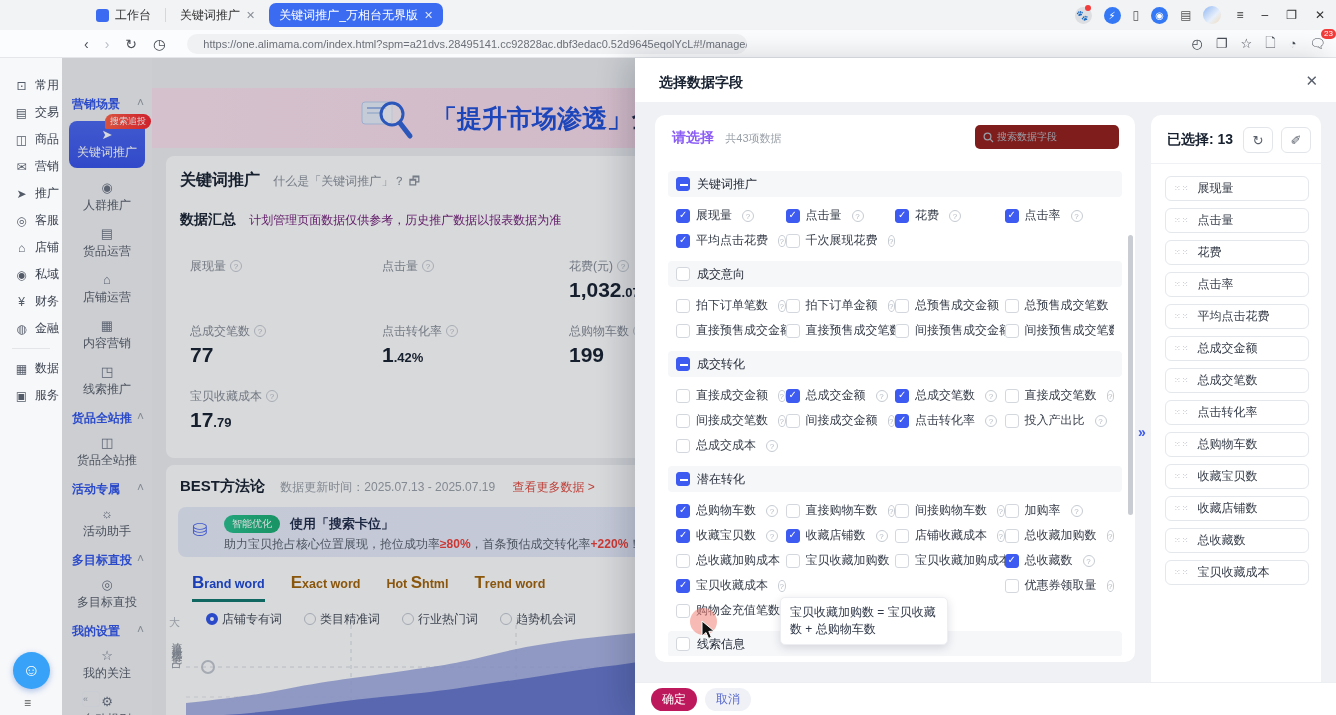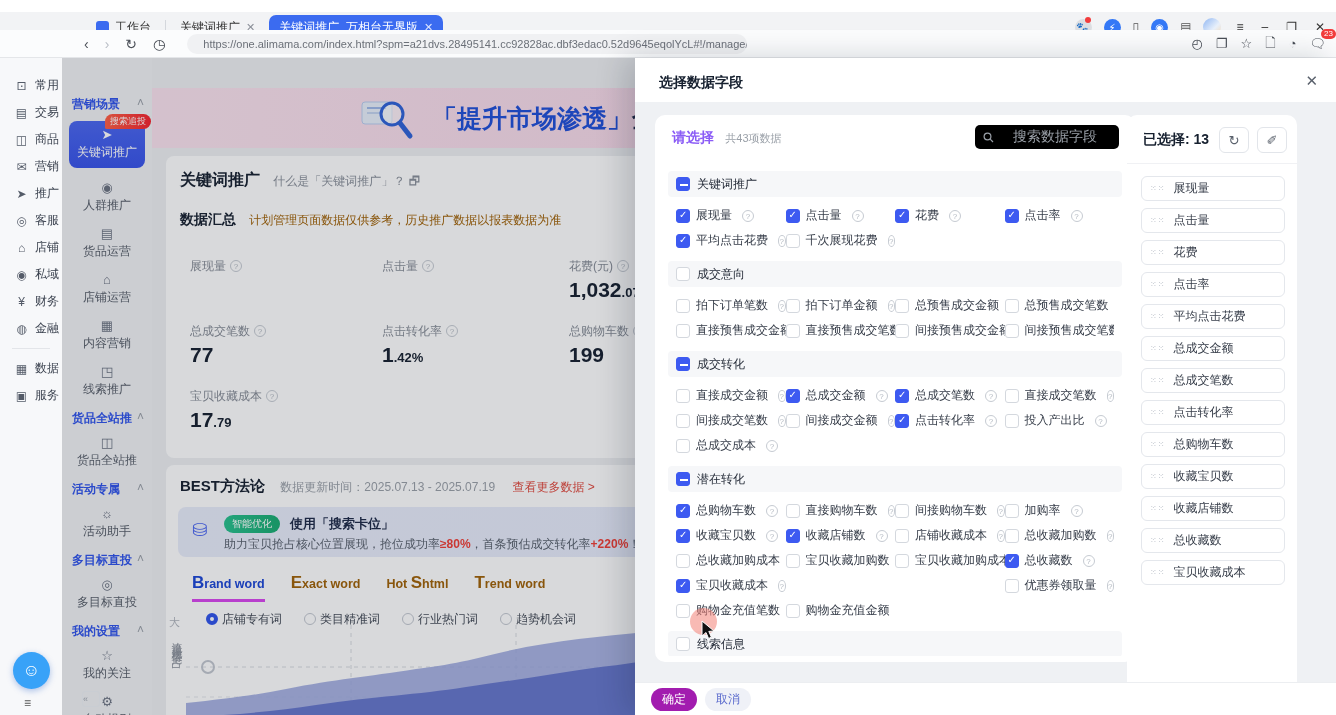--- a/index.html
+++ b/index.html
@@ -1,18 +1,18 @@
 <!DOCTYPE html>
 <html><head>
 <meta charset="utf-8">
 <style>
 *{margin:0;padding:0;box-sizing:border-box;font-family:"Liberation Sans","DejaVu Sans",sans-serif}
 #screen{position:relative;width:1336px;height:715px;background:#fff;overflow:hidden;font-size:12px;color:#222}
 
-.titlebar{position:absolute;left:0;top:12px;width:1336px;height:30px;background:#f2f3f5;display:flex;}
+.titlebar{position:absolute;left:0;top:0;width:1336px;height:30px;background:#f2f3f5;display:flex;}
 .tabs{display:flex;align-items:center;margin-left:86px;gap:4px}
 .tab{display:flex;align-items:center;gap:6px;height:24px;padding:0 10px;border-radius:7px;font-size:12px;color:#333}
 .tab .tclose{color:#8a8f98;font-size:11px;cursor:pointer}
 .tab.active{background:#3b6bf0;color:#fff}
 .tab.active .tclose{color:#dfe6ff}
 .tab-icon{width:13px;height:13px;background:#3b6bf0;border-radius:3px;display:inline-block}
 .tsep{width:1px;height:14px;background:#d4d7dc}
 .tb-right{position:absolute;right:8px;top:0;height:30px;display:flex;align-items:center;gap:12px;color:#444;font-size:13px}
 .ext{width:17px;height:17px;border-radius:50%;display:inline-flex;align-items:center;justify-content:center;font-size:10px;color:#fff}
 .winbtn{font-size:12px;color:#333;padding:0 3px}
@@ -49,21 +49,21 @@
 .banner-title{position:absolute;left:280px;top:14px;font-size:25px;font-weight:bold;white-space:nowrap}
 .banner-title .blue{color:#1f4fd8}.banner-title .dark{color:#1d2947}
 .mag{position:absolute;left:208px;top:8px}
 .card{position:absolute;background:#fff;border-radius:8px}
 .card1{left:14px;top:98px;right:-2px;height:302px}
 .h1row{padding:14px 0 0 14px}
 .h1row b{font-size:16px;color:#16202f}
 .h1row .lk{font-size:12px;color:#8a909a;margin-left:10px}
 .sumrow{padding:18px 0 0 14px}
 .sumrow b{font-size:14px;color:#16202f}
-.sumrow span{font-size:12px;color:#a16207;margin-left:10px}
+.sumrow span{font-size:12px;color:#701a75;margin-left:10px}
 #stats{position:absolute;left:24px;top:102px;display:grid;grid-template-columns:192px 187px 260px;grid-auto-rows:65px}
 .stat .sl{font-size:12px;color:#868c96}
 .stat .sv{font-size:21px;font-weight:bold;color:#16202f;margin-top:3px}
 .stat .sv small{font-size:13px}
 .qm{display:inline-block;width:12px;height:12px;line-height:11px;text-align:center;border:1px solid #c6cbd2;border-radius:50%;color:#b4bac2;font-size:8px;margin-left:4px;vertical-align:1px}
 .qm::after{content:"?"}
 .card2{left:14px;top:407px;right:-2px;height:260px}
 .bestrow{padding:12px 14px 0}
 .bestrow b{font-size:15px;color:#16202f}
 .bestrow .upd{font-size:12px;color:#9aa0a8;margin-left:12px}
@@ -72,21 +72,21 @@
 .promo .bk{position:absolute;left:14px;top:12px;font-size:18px;color:#4a66f0}
 .pb{position:absolute;left:46px;top:8px;background:linear-gradient(90deg,#27c08d,#18ab70);color:#fff;font-size:10px;border-radius:9px;padding:2px 8px}
 .pt{position:absolute;left:112px;top:8px;font-size:13px;font-weight:bold;color:#1d2947}
 .pd{position:absolute;left:46px;top:29px;font-size:12px;color:#5a626e}
 .pd .rd{color:#ef3e36;font-weight:bold}
 .promo .dbl{position:absolute;right:8px;top:15px;color:#3d5af1;font-size:14px;font-weight:bold}
 #best-tabs{position:absolute;left:26px;top:108px;display:flex;gap:26px}
 .btab{color:#a16207;cursor:pointer;white-space:nowrap}
 .btab .cap{font-size:17px;font-weight:bold}
 .btab .rest,.btab .pre{font-size:12.5px;font-weight:bold}
-.btab.active{color:#1b46d6;border-bottom:3px solid #d946ef;padding-bottom:6px}
+.btab.active{color:#1b46d6;border-bottom:3px solid #0f766e;padding-bottom:6px}
 #word-radios{position:absolute;left:40px;top:146px;display:flex;gap:22px;font-size:12px;color:#454c58}
 .radio{display:inline-block;width:12px;height:12px;border:1px solid #c2c7cf;border-radius:50%;margin-right:4px;vertical-align:-2px;background:#fff}
 .radio.on{border:4px solid #2f54eb}
 .ylab{position:absolute;left:4px;top:168px;width:14px;font-size:11px;color:#8a909a;writing-mode:vertical-rl;letter-spacing:3px}
 .ybig{position:absolute;left:3px;top:150px;font-size:11px;color:#b0b5bd}
 .chart{position:absolute;left:20px;top:160px}
 .sidecardA{position:absolute;right:-4px;top:120px;width:148px;height:66px;background:#fff;border-radius:8px;box-shadow:0 1px 4px rgba(20,30,60,.08);padding:8px 10px;overflow:hidden}
 .sidecardA b{font-size:13px;color:#16202f}
 .tagopt{background:#fde3e1;color:#e03a30;border:1px solid #f5b6b1;font-size:9px;border-radius:8px;padding:1px 5px;margin-left:6px}
 .scline{font-size:10.5px;color:#8a909a;margin-top:6px;white-space:nowrap}
@@ -101,41 +101,41 @@
 
 .modal{position:absolute;left:635px;top:0;width:701px;height:657px;background:#fff;z-index:50;box-shadow:-10px 0 28px rgba(10,20,40,.18)}
 .m-title{position:absolute;left:24px;top:16px;font-size:14px;font-weight:bold;color:#16202f}
 .m-close{position:absolute;right:18px;top:14px;font-size:15px;color:#5a616c;cursor:pointer}
 .m-body{position:absolute;left:0;top:44px;right:0;bottom:33px;background:#eff1f4}
 .panel{position:absolute;background:#fff;border-radius:10px}
 .lpanel{left:20px;top:13px;width:480px;height:547px}
 .lp-head{position:relative;height:44px;padding:14px 0 0 17px}
 .lp-head b{font-size:14px;color:#8b5cf6}
 .lp-head .cnt{font-size:11px;color:#9aa0a8;margin-left:8px}
-.search{position:absolute;right:16px;top:10px;width:144px;height:24px;background:#000000;border-radius:5px;display:flex;align-items:center;gap:19px;padding:0 8px;color:#9aa0a8;font-size:14px}
+.search{position:absolute;right:16px;top:10px;width:144px;height:24px;background:#7f1d1d;border-radius:5px;display:flex;align-items:center;gap:3px;padding:0 8px;color:#9aa0a8;font-size:10px}
 .flist{position:absolute;left:13px;right:13px;top:48px;bottom:6px;overflow:hidden}
 .ghead{display:flex;align-items:center;gap:7px;height:26px;background:#f6f7f9;border-radius:4px;padding:0 8px;margin:8px 0 6px;font-size:12px;color:#1f2633}
 .gitems{display:grid;grid-template-columns:repeat(4,1fr);padding:0 8px}
 .fitem{display:flex;align-items:center;gap:6px;height:25px;font-size:12px;color:#363d49;white-space:nowrap;overflow:hidden;cursor:pointer}
 .cb{display:inline-block;width:14px;height:14px;border-radius:3px;border:1px solid #d4d8de;background:#fff;flex:none;position:relative}
 .cb.on{background:#3d5af1;border-color:#3d5af1}
 .cb.on::after{content:"✓";position:absolute;left:2px;top:-1px;color:#fff;font-size:10px;font-weight:bold}
 .cb.ind{background:#3d5af1;border-color:#3d5af1}
 .cb.ind::after{content:"";position:absolute;left:3px;top:6px;width:8px;height:2px;background:#fff}
 .scrollbar{position:absolute;right:2px;top:120px;width:5px;height:280px;border-radius:3px;background:#c9cdd3}
-.rpanel{left:492px;top:13px;width:170px;height:598px}
+.rpanel{left:516px;top:13px;width:170px;height:598px}
 .rp-head{display:flex;align-items:center;padding:12px 10px 10px 16px;border-bottom:1px solid #f0f1f4}
 .rp-head b{font-size:14px;color:#16202f}
 .iconbtn{width:30px;height:26px;border:1px solid #e2e5ea;border-radius:6px;display:flex;align-items:center;justify-content:center;color:#5a616c;font-size:13px;margin-left:8px;cursor:pointer}
 #selected-list{padding:12px 12px 0 14px}
 .pill{display:flex;align-items:center;gap:8px;height:25px;border:1px solid #e4e7ec;border-radius:6px;padding:0 8px;margin-bottom:7px;font-size:12px;color:#363d49;background:#fff;cursor:grab}
 .drag{color:#c2c7cf;font-size:8px;letter-spacing:1px;line-height:7px}
 .collapse-arrow{position:absolute;left:503px;top:322px;color:#3d5af1;font-size:14px;font-weight:bold;cursor:pointer}
 .m-foot{position:absolute;left:0;bottom:0;width:100%;height:33px;background:#fff;border-top:1px solid #eceef1}
-.btn-ok{position:absolute;left:16px;top:5px;width:46px;height:23px;border:none;border-radius:12px;background:#a21caf;color:#fff;font-size:12px;cursor:pointer}
+.btn-ok{position:absolute;left:16px;top:5px;width:46px;height:23px;border:none;border-radius:12px;background:#be185d;color:#fff;font-size:12px;cursor:pointer}
 .btn-cancel{position:absolute;left:70px;top:5px;width:46px;height:23px;border:none;border-radius:12px;background:#eff1f7;color:#5a6acd;font-size:12px;cursor:pointer}
 .tooltip{position:absolute;left:145px;top:495px;width:168px;background:#fff;border:1px solid #eceef1;border-radius:5px;box-shadow:0 3px 10px rgba(20,30,60,.15);padding:6px 9px;font-size:12px;color:#303848;line-height:17px;z-index:60}
 .clickdot{position:absolute;left:55px;top:506px;width:27px;height:27px;border-radius:50%;background:rgba(242,130,118,.55);z-index:61}
 .cursor{position:absolute;left:66px;top:518px;z-index:62}
 </style>
 </head>
 <body>
 
 <div id="screen">
 
@@ -663,20 +663,21 @@
               <div class="pill">
                 <span class="drag">⁙⁙</span>
                 <span>总收藏数</span>
               </div>
               <div class="pill">
                 <span class="drag">⁙⁙</span>
                 <span>宝贝收藏成本</span>
               </div>
             </div>
         </div>
+        <div class="tooltip">宝贝收藏加购数 = 宝贝收藏数 + 总购物车数</div>
         <div class="clickdot"></div>
         <svg class="cursor" width="14" height="20" viewBox="0 0 14 20">
           <path d="M1,1 L1,16 L5,12.5 L7.6,18.5 L10.4,17.2 L7.8,11.4 L13,11 Z" fill="#111" stroke="#fff" stroke-width="1"></path>
         </svg>
       </div>
       <div class="m-foot">
         <button class="btn-ok">确定</button>
         <button class="btn-cancel">取消</button>
       </div>
     </div>

